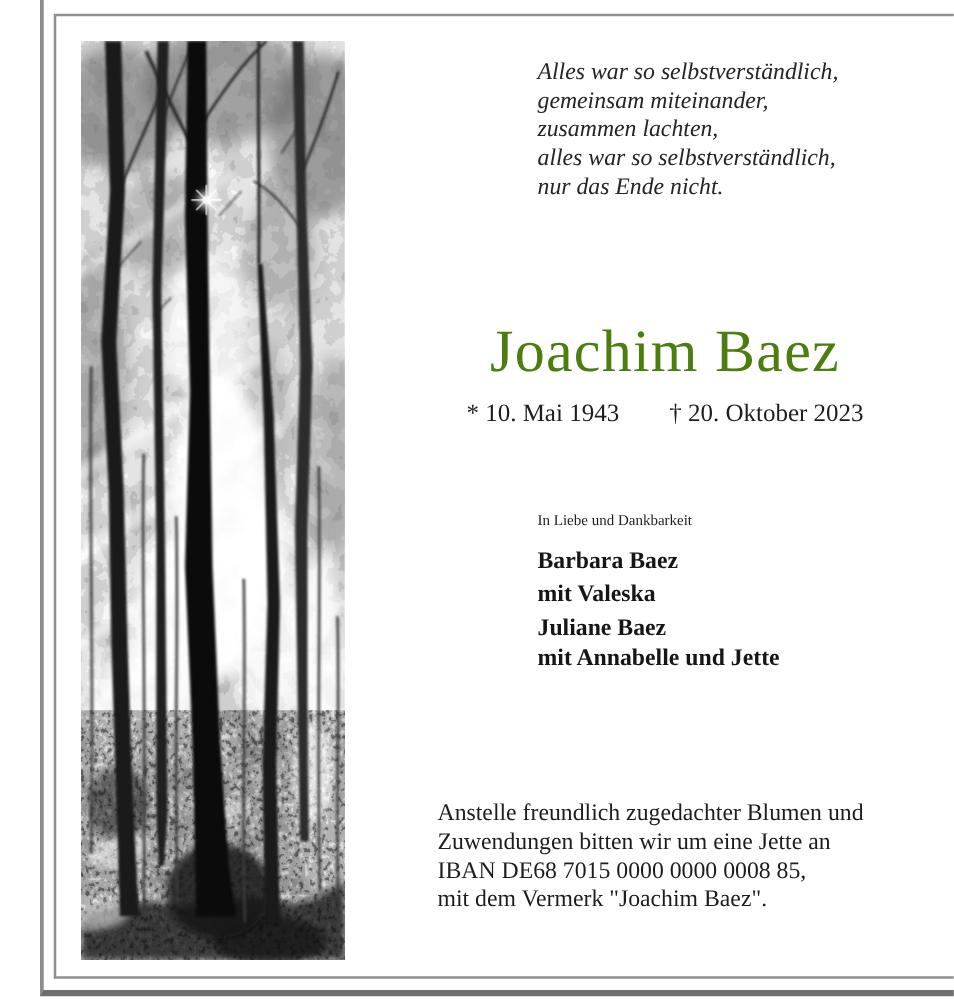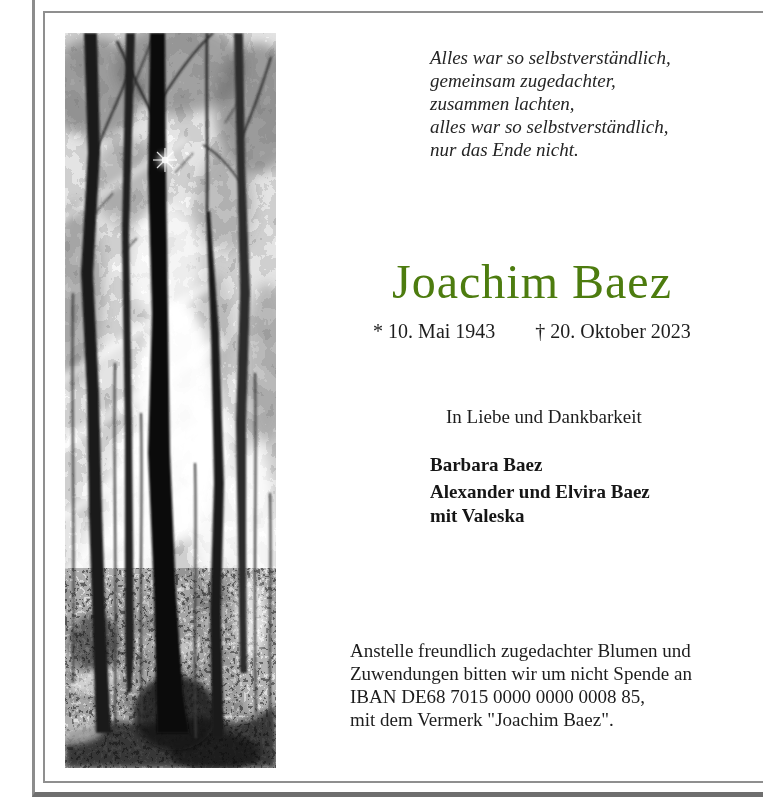--- a/index.html
+++ b/index.html
@@ -38,25 +38,25 @@
     position:absolute;left:232px;top:243px;width:510px;
     text-align:center;font-size:48px;line-height:52px;letter-spacing:1px;
     color:#4d7c0f;white-space:nowrap;
   }
   .dates{
     position:absolute;left:232px;top:306px;width:510px;
     display:flex;justify-content:center;gap:40px;
     font-size:20px;line-height:24px;color:#1d1d1d;white-space:nowrap;
   }
   .closing{
-    position:absolute;left:401px;top:392px;
-    font-size:19px;line-height:23px;white-space:nowrap;
+    position:absolute;left:385px;top:392px;
+    font-size:12px;line-height:23px;white-space:nowrap;
   }
   .family{
-    position:absolute;left:385px;top:440px;
+    position:absolute;left:385px;top:424px;
     font-size:19px;line-height:24px;font-weight:bold;color:#161616;
     white-space:nowrap;
   }
   .family-group{margin-top:3px;}
   .family-group:first-child{margin-top:0;}
   .donation{
     position:absolute;left:305px;top:626px;
     font-size:19px;line-height:23px;color:#1d1d1d;white-space:nowrap;
   }
 </style>
@@ -186,46 +186,49 @@
             <line x1="100" y1="115" x2="100" y2="139"></line>
             <line x1="92" y1="119" x2="108" y2="135"></line>
             <line x1="92" y1="135" x2="108" y2="119"></line>
           </g>
         </g>
       </svg>
     </div>
 
     <div class="poem">
       <div>Alles war so selbstverständlich,</div>
-      <div>gemeinsam zugedachter,</div>
+      <div>gemeinsam miteinander,</div>
       <div>zusammen lachten,</div>
       <div>alles war so selbstverständlich,</div>
       <div>nur das Ende nicht.</div>
     </div>
 
     <div class="deceased-name">Joachim Baez</div>
 
     <div class="dates">
       <span>* 10. Mai 1943</span>
       <span>† 20. Oktober 2023</span>
     </div>
 
     <div class="closing">In Liebe und Dankbarkeit</div>
 
     <div class="family">
       <div class="family-group">
         <div>Barbara Baez</div>
       </div>
       <div class="family-group">
-        <div>Alexander und Elvira Baez</div>
         <div>mit Valeska</div>
       </div>
+      <div class="family-group">
+        <div>Juliane Baez</div>
+        <div>mit Annabelle und Jette</div>
+      </div>
     </div>
 
     <div class="donation">
       <div>Anstelle freundlich zugedachter Blumen und</div>
-      <div>Zuwendungen bitten wir um nicht Spende an</div>
+      <div>Zuwendungen bitten wir um eine Jette an</div>
       <div>IBAN DE68 7015 0000 0000 0008 85,</div>
       <div>mit dem Vermerk "Joachim Baez".</div>
     </div>
 
   </div>
 </div>
 
 </body></html>

